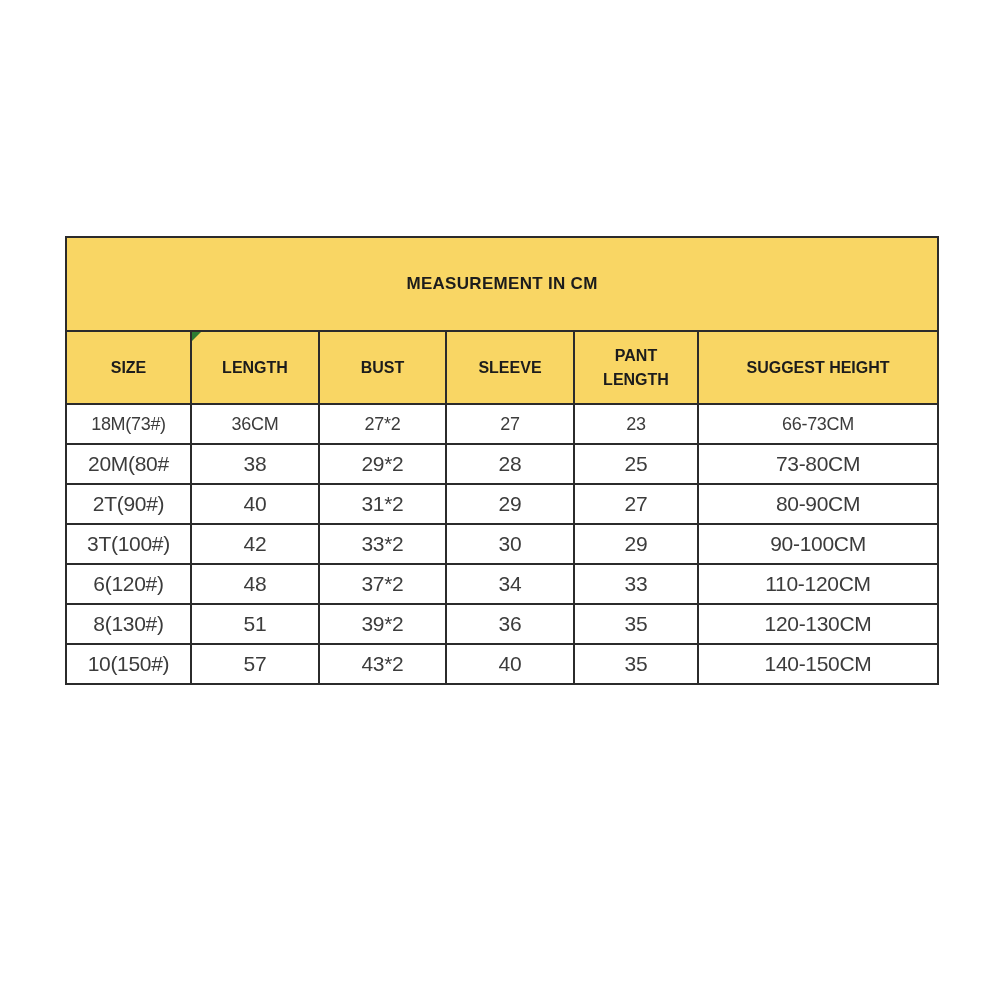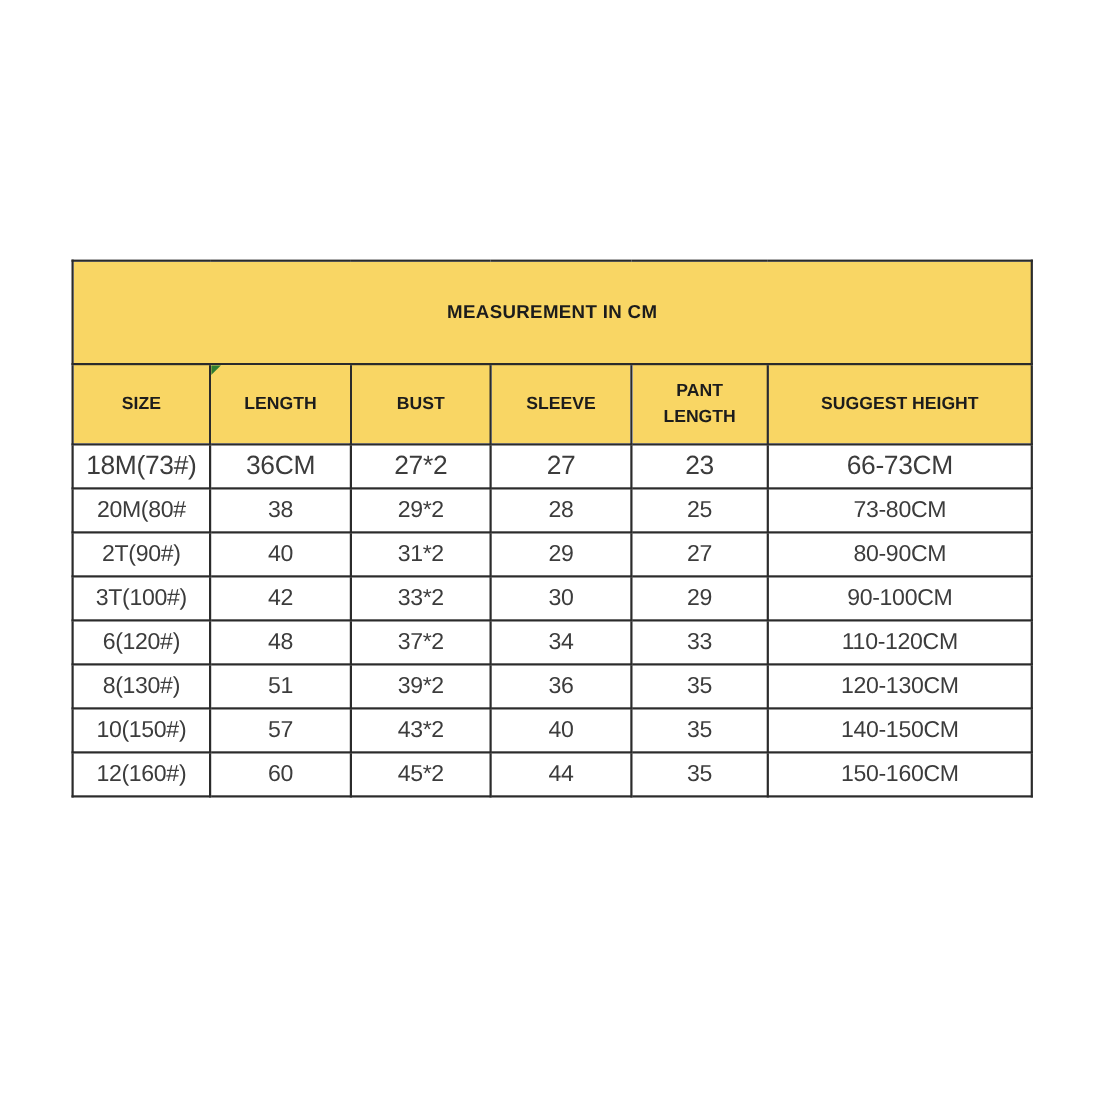--- a/index.html
+++ b/index.html
@@ -53,21 +53,21 @@
   tr.header-row th .th-inner{display:inline-block;}
   tr.header-row th:nth-child(5) .th-inner{max-width:76px;}
   tr.data-row td{
     height:40px;
     background:#ffffff;
     color:var(--data-text);
     font-size:21px;
     font-weight:400;
     letter-spacing:-0.3px;
   }
-  tr.data-row:first-child td{font-size:24px;}
+  tr.data-row:first-child td{font-size:18px;}
   .note-marker{
     position:absolute;
     left:0;top:0;
     width:0;height:0;
     border-top:9px solid var(--marker-green);
     border-right:9px solid transparent;
   }
 </style>
 </head>
 <body>
@@ -145,23 +145,15 @@
           <td>120-130CM</td>
         </tr>
         <tr class="data-row">
           <td>10(150#)</td>
           <td>57</td>
           <td>43*2</td>
           <td>40</td>
           <td>35</td>
           <td>140-150CM</td>
         </tr>
-        <tr class="data-row">
-          <td>12(160#)</td>
-          <td>60</td>
-          <td>45*2</td>
-          <td>44</td>
-          <td>35</td>
-          <td>150-160CM</td>
-        </tr>
       </tbody>
   </table>
 </div>
 
 </body></html>

